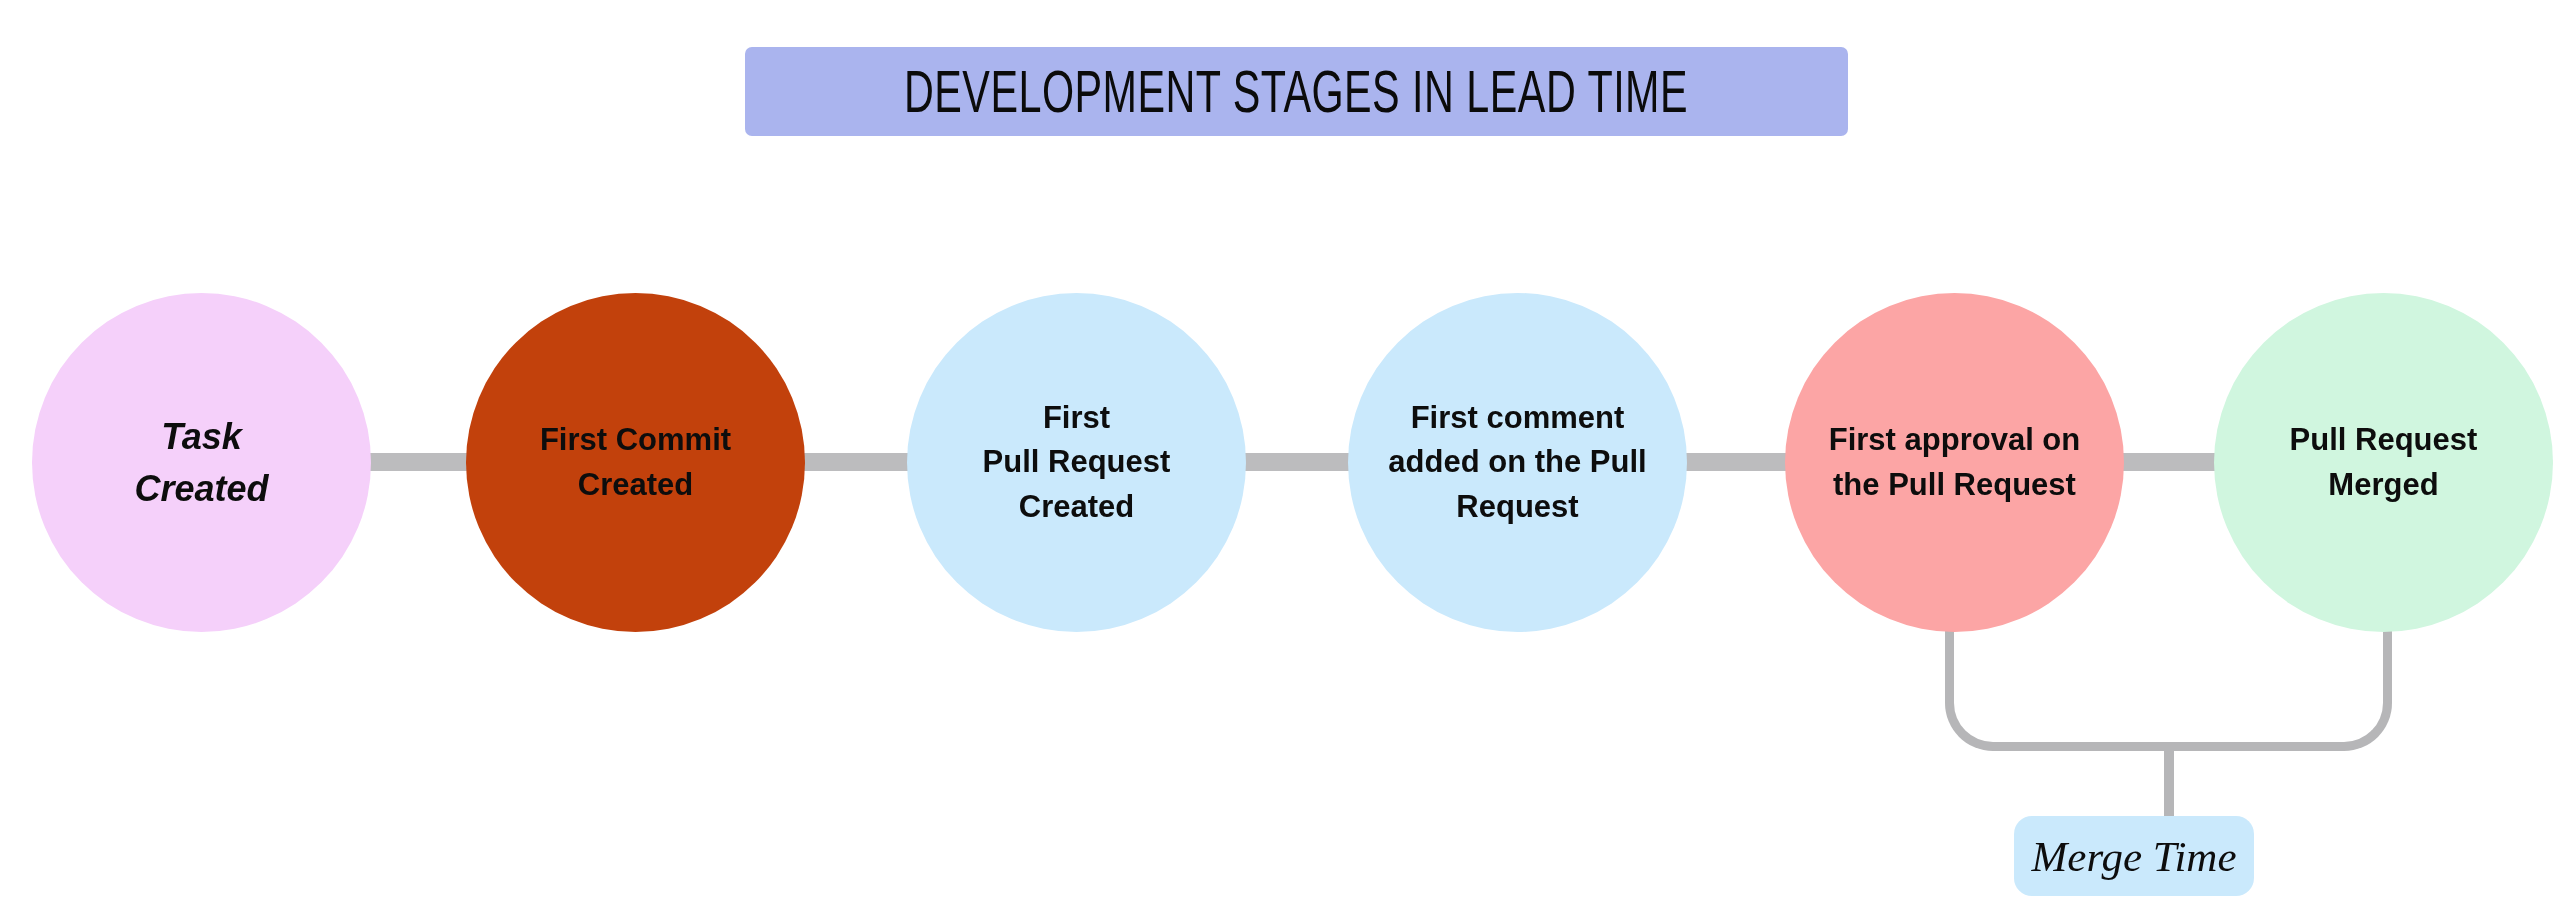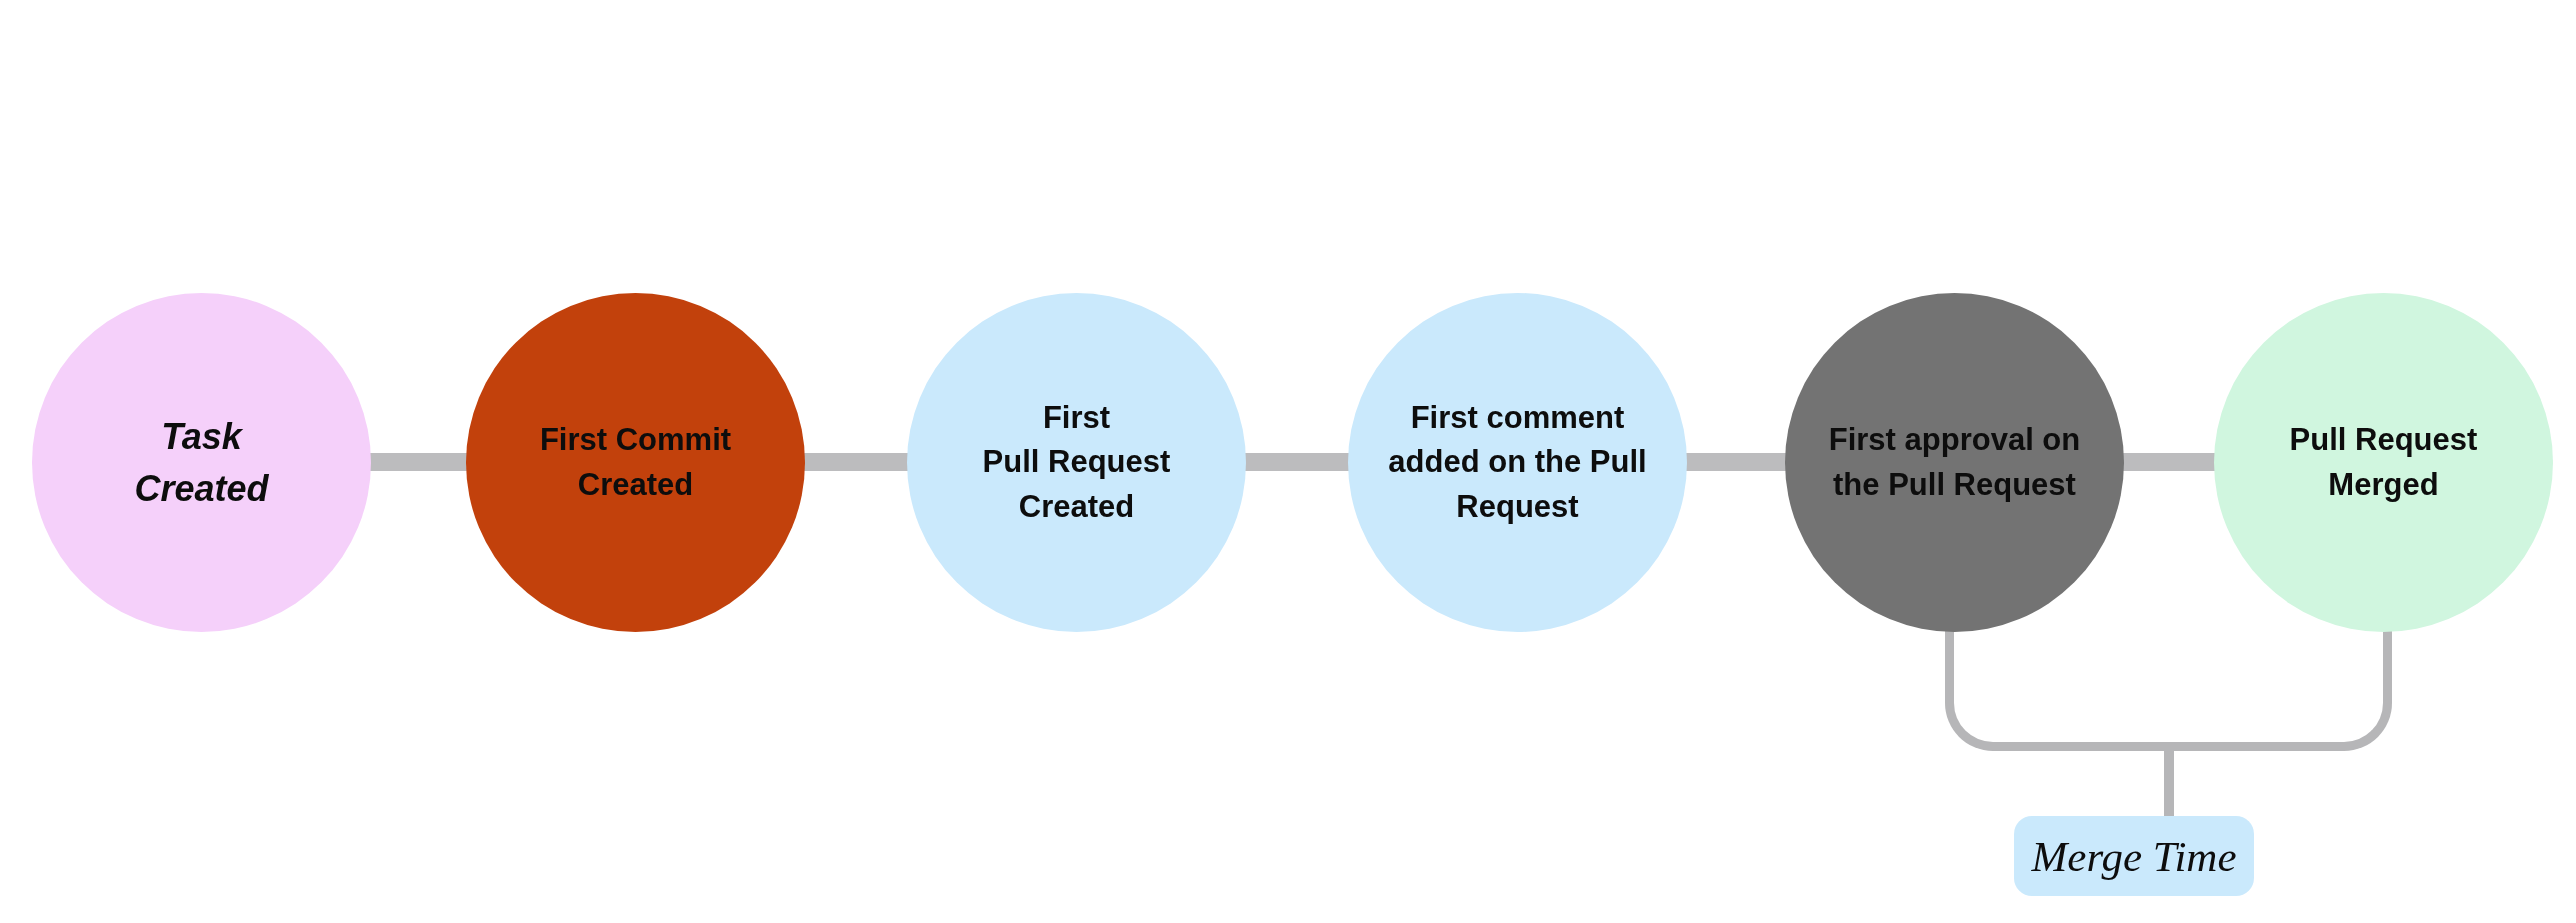--- a/index.html
+++ b/index.html
@@ -57,21 +57,21 @@
     font-weight: 700;
     font-size: 31px;
     line-height: 1.42;
     padding: 0 20.6px;
   }
   .stage-start { background: #f5d0fa; left: 32px; font-style: italic; }
   .stage-start .stage-label { font-size: 36px; font-weight: 800; }
   .stage-2 { background: #c2410c; left: 466px; }
   .stage-3 { background: #cae9fc; left: 907px; }
   .stage-4 { background: #cae9fc; left: 1348px; }
-  .stage-5 { background: #737373; left: 1785px; }
+  .stage-5 { background: #fca5a5; left: 1785px; }
   .stage-end { background: #d0f6df; left: 2214px; }
 
   
   .bracket {
     position: absolute;
     left: 1945px; top: 631px;
     width: 429px;  
     height: 111px;
     border-left: 9.6px solid #b6b6b8;
     border-right: 9.6px solid #b6b6b8;
@@ -104,20 +104,23 @@
     font-size: 43px;
     color: #0d0d0d;
     white-space: nowrap;
   }
 </style>
 </head>
 <body>
 
 <div id="canvas">
 
+  <div class="banner">
+    <span class="title-text">DEVELOPMENT STAGES IN LEAD TIME</span>
+  </div>
 
   <div class="connector"></div>
 
   <div class="stage stage-start">
     <span class="stage-label">Task
 Created</span>
   </div>
 
   <div class="stage stage-2">
     <span class="stage-label">First Commit

